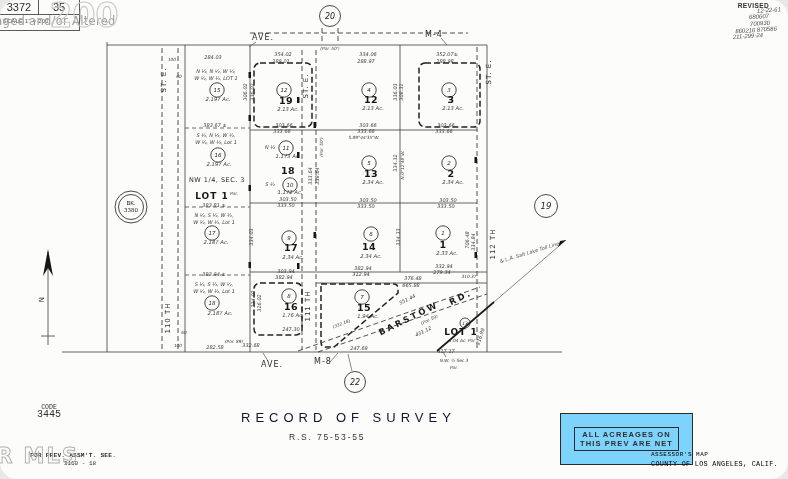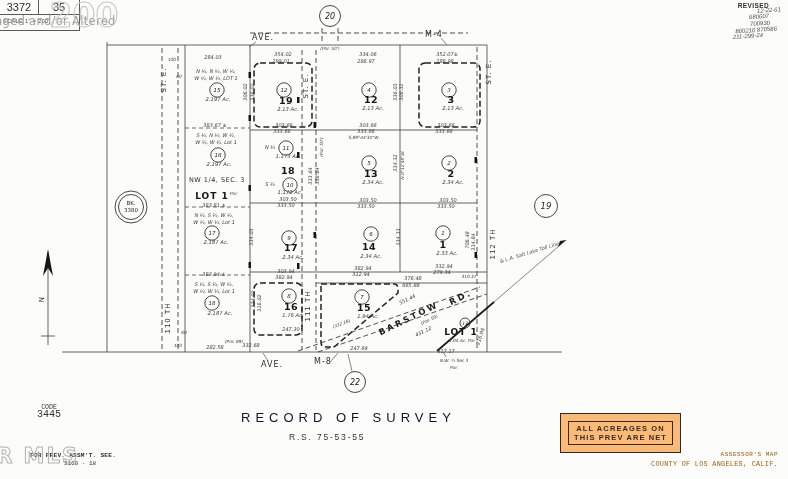--- a/index.html
+++ b/index.html
@@ -1,17 +1,17 @@
 <!DOCTYPE html>
 <html><head>
 <meta charset="utf-8">
 <style>
   html,body{margin:0;padding:0;background:#e8e8e8;}
   .page{position:relative;width:788px;height:479px;background:#fcfcfa;overflow:hidden;
-        font-family:"Liberation Sans","DejaVu Sans",sans-serif;color:#2e2e2e;}
+        font-family:"Liberation Sans","DejaVu Sans",sans-serif;color:#2e2e2e;border-radius:17px;}
   .page > div{position:absolute;z-index:1;}
   svg.overlay{position:absolute;left:0;top:0;z-index:5;pointer-events:none;}
 
   
   .title-block{left:0;top:0;width:79px;height:30px;border-right:1px solid #5a5a5a;border-bottom:1px solid #5a5a5a;}
   .tb-row{display:flex;height:14px;border-bottom:1px solid #5a5a5a;}
   .tb-book{width:38px;text-align:center;font-size:11px;line-height:14px;border-right:1px solid #5a5a5a;}
   .tb-page{flex:1;text-align:center;font-size:11px;line-height:14px;}
   .tb-scale{font-size:5.5px;color:#4a4a4a;padding:3px 0 0 3px;letter-spacing:.4px;}
 
@@ -23,30 +23,30 @@
   .rev-entry:nth-child(2){margin-right:16px;}
   .rev-entry:nth-child(3){margin-right:15px;}
   .rev-entry:nth-child(4){margin-right:8px;}
   .rev-entry:nth-child(5){margin-right:22px;}
 
   
   .record-title{left:241px;top:410px;font-size:13px;letter-spacing:5px;color:#0f172a;}
   .record-ref{left:277px;top:432px;font-size:8.5px;letter-spacing:1.8px;color:#333;margin-left:12px;}
   .township{left:448px;top:409px;font-size:15px;letter-spacing:1.5px;color:#262626;white-space:pre;}
   .tr-u{border-bottom:1.5px solid #262626;padding-bottom:.5px;}
-  .acreage-box{left:560px;top:413px;border:1.2px solid #2b2b2b;padding:7px;background:#fdba74;}
+  .acreage-box{left:560px;top:413px;border:1.2px solid #2b2b2b;padding:13px;background:#7dd3fc;}
   .acreage-inner{border:1px solid #2b2b2b;padding:2px 5px;font-size:7.5px;font-weight:bold;
                  letter-spacing:1.1px;text-align:center;line-height:9px;}
   .code-block{left:34px;top:404px;width:30px;text-align:center;font-family:"Liberation Mono","DejaVu Sans Mono",monospace;}
   .code-label{font-size:6.5px;line-height:7px;}
   .code-value{font-size:10px;line-height:8px;}
   .prev-block{left:30px;top:452px;width:100px;font-family:"Liberation Mono","DejaVu Sans Mono",monospace;}
   .prev-line1{font-size:6.2px;font-weight:bold;letter-spacing:.2px;}
   .prev-line2{font-size:6px;text-align:center;margin-top:1px;}
-  .assessor-block{right:10px;top:451px;text-align:right;font-family:"Liberation Mono","DejaVu Sans Mono",monospace;color:#a16207;}
+  .assessor-block{right:10px;top:451px;text-align:left;font-family:"Liberation Mono","DejaVu Sans Mono",monospace;color:#000000;}
   .assessor-line1{font-size:6px;letter-spacing:.5px;}
   .assessor-line2{font-size:6.8px;letter-spacing:.3px;margin-top:2px;}
 
   
   .ln{stroke:#3c3c3c;stroke-width:.8;fill:none;}
   .lnd{stroke:#3c3c3c;stroke-width:.9;fill:none;stroke-dasharray:5 3;}
   .lnd2{stroke:#474747;stroke-width:.8;fill:none;stroke-dasharray:4 3;}
   .hd{stroke:#222;stroke-width:1.5;fill:none;stroke-dasharray:6 3;}
   .hv{stroke:#1b1b1b;stroke-width:1.7;fill:none;}
   .thin{stroke:#555;stroke-width:.7;fill:none;}

